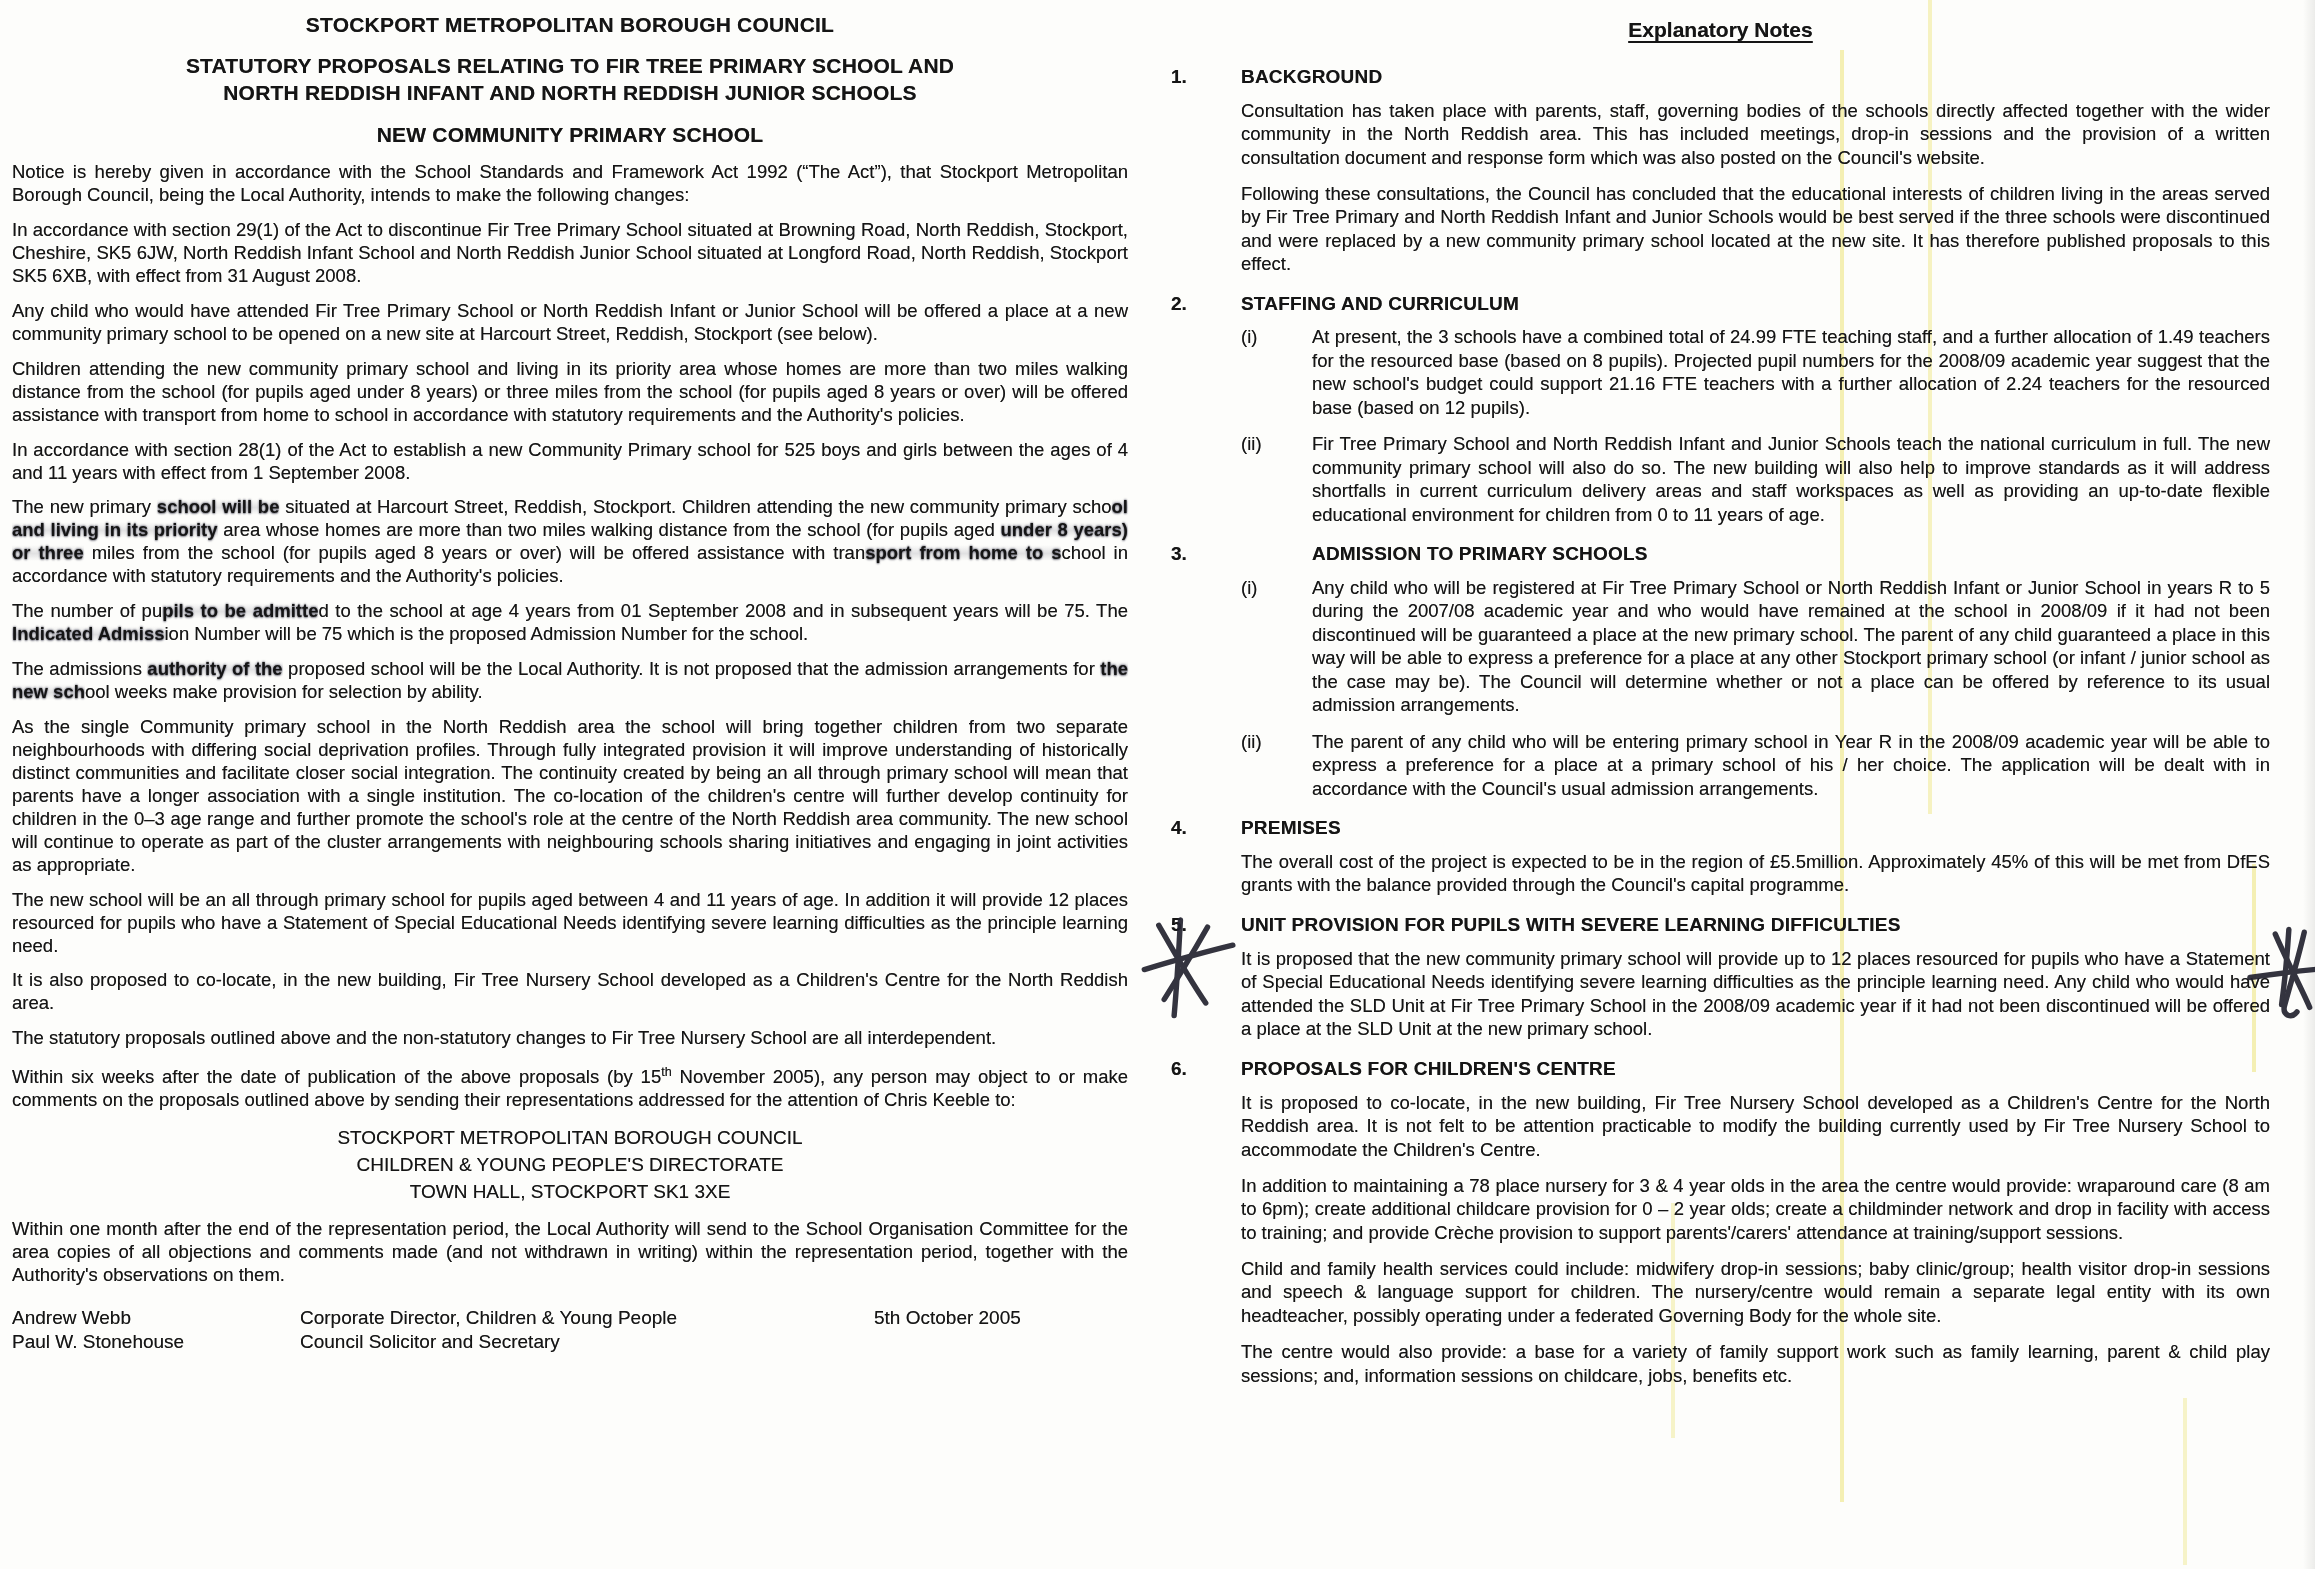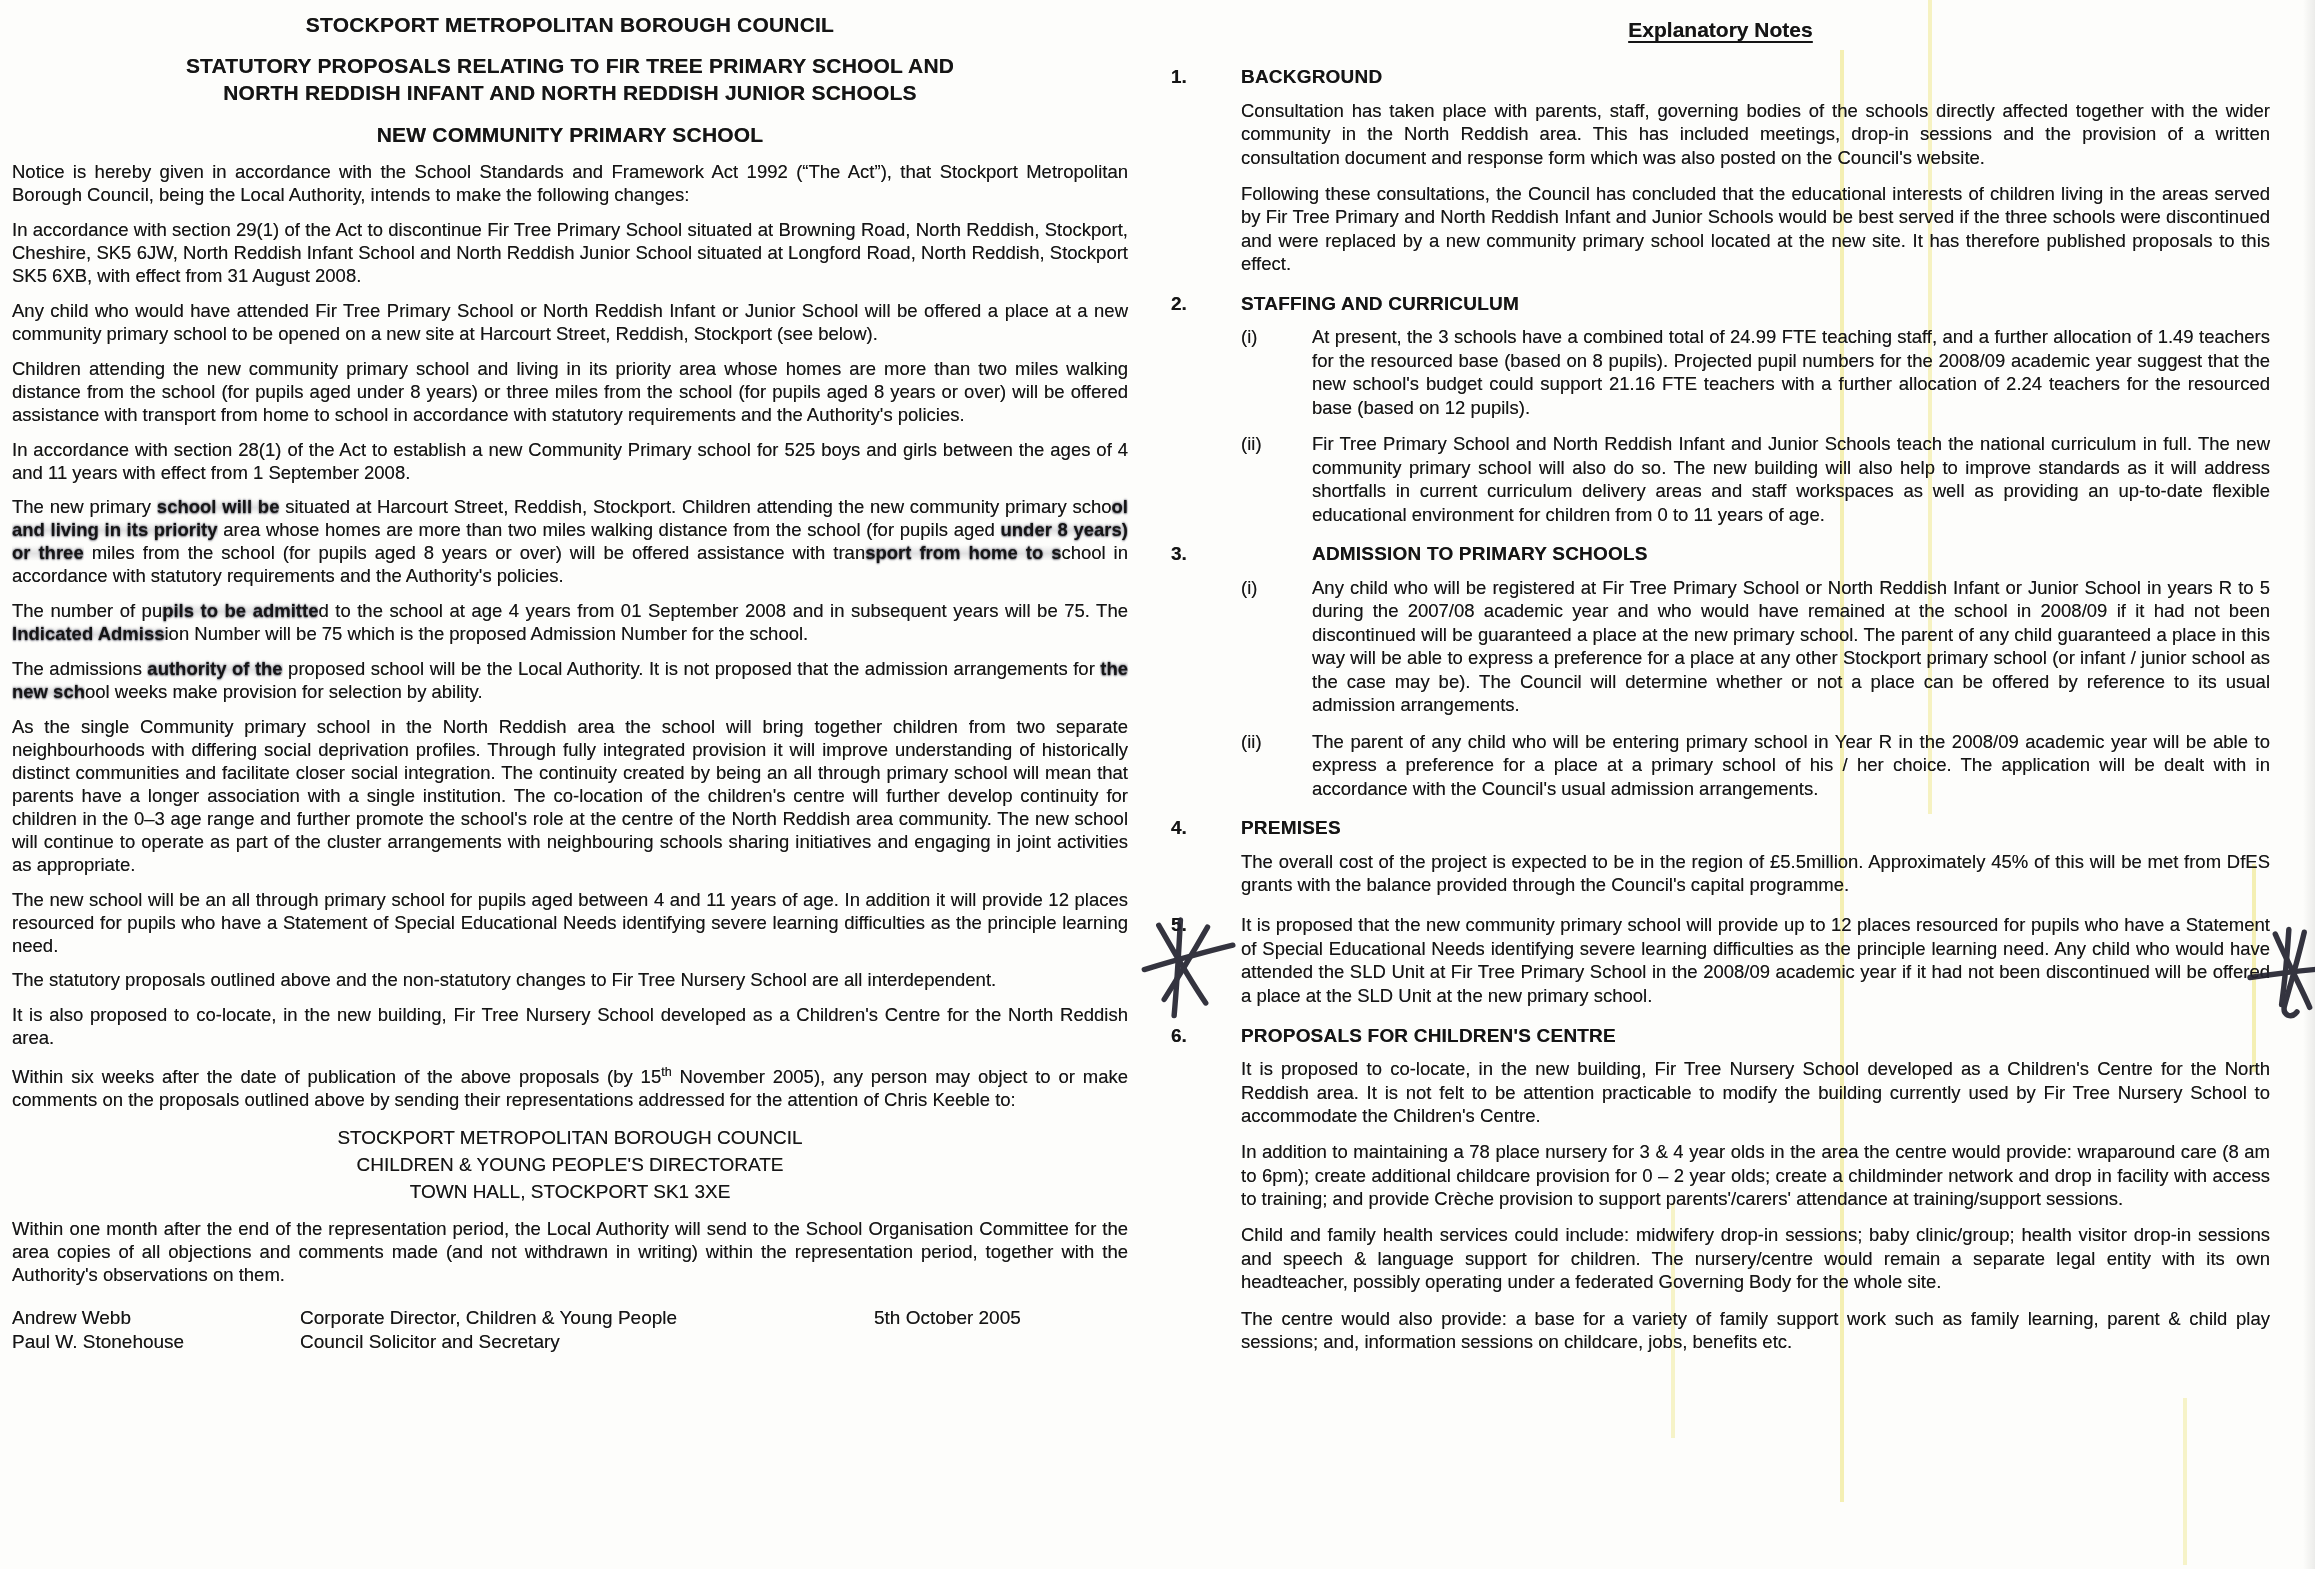--- a/index.html
+++ b/index.html
@@ -89,22 +89,22 @@
     <p>In accordance with section 28(1) of the Act to establish a new Community Primary school for 525 boys and girls between the ages of 4 and 11 years with effect from 1 September 2008.</p>
 
     <p><span>The new primary </span><span class="smudge">school will be</span><span> situated at Harcourt Street, Reddish, Stockport. Children attending the new community primary scho</span><span class="smudge">ol and living in its priority</span><span> area whose homes are more than two miles walking distance from the school (for pupils aged </span><span class="smudge">under 8 years) or three</span><span> miles from the school (for pupils aged 8 years or over) will be offered assistance with tran</span><span class="smudge">sport from home to s</span><span>chool in accordance with statutory requirements and the Authority's policies.</span></p>
 
     <p><span>The number of pu</span><span class="smudge">pils to be admitte</span><span>d to the school at age 4 years from 01 September 2008 and in subsequent years will be 75.  The </span><span class="smudge">Indicated Admiss</span><span>ion Number will be 75 which is the proposed Admission Number for the school.</span></p>
 
     <p><span>The admissions </span><span class="smudge">authority of the</span><span> proposed school will be the Local Authority. It is not proposed that the admission arrangements for </span><span class="smudge">the new sch</span><span>ool weeks make provision for selection by ability.</span></p>
 
     <p>As the single Community primary school in the North Reddish area the school will bring together children from two separate neighbourhoods with differing social deprivation profiles. Through fully integrated provision it will improve understanding of historically distinct communities and facilitate closer social integration. The continuity created by being an all through primary school will mean that parents have a longer association with a single institution. The co-location of the children's centre will further develop continuity for children in the 0–3 age range and further promote the school's role at the centre of the North Reddish area community. The new school will continue to operate as part of the cluster arrangements with neighbouring schools sharing initiatives and engaging in joint activities as appropriate.</p>
     <p>The new school will be an all through primary school for pupils aged between 4 and 11 years of age. In addition it will provide 12 places resourced for pupils who have a Statement of Special Educational Needs identifying severe learning difficulties as the principle learning need.</p>
+    <p>It is also proposed to co-locate, in the new building, Fir Tree Nursery School developed as a Children's Centre for the North Reddish area.</p>
     <p>The statutory proposals outlined above and the non-statutory changes to Fir Tree Nursery School are all interdependent.</p>
-    <p>It is also proposed to co-locate, in the new building, Fir Tree Nursery School developed as a Children's Centre for the North Reddish area.</p>
 
     <p><span>Within six weeks after the date of publication of the above proposals (by 15</span><sup>th</sup><span> November 2005), any person may object to or make comments on the proposals outlined above by sending their representations addressed for the attention of Chris Keeble to:</span></p>
 
     <div class="address">
       <div>STOCKPORT METROPOLITAN BOROUGH COUNCIL</div>
       <div>CHILDREN &amp; YOUNG PEOPLE'S DIRECTORATE</div>
       <div>TOWN HALL, STOCKPORT SK1 3XE</div>
     </div>
 
     <p>Within one month after the end of the representation period, the Local Authority will send to the School Organisation Committee for the area copies of all objections and comments made (and not withdrawn in writing) within the representation period, together with the Authority's observations on them.</p>
@@ -169,20 +169,21 @@
     <div class="num">4.</div>
     <div class="scontent">
       <div class="shead">PREMISES</div>
       <p>The overall cost of the project is expected to be in the region of £5.5million. Approximately 45% of this will be met from DfES grants with the balance provided through the Council's capital programme.</p>
     </div>
   </div>
 
   <div class="sec">
     <div class="num">5.</div>
     <div class="scontent">
+      <div class="shead">UNIT PROVISION FOR PUPILS WITH SEVERE LEARNING DIFFICULTIES</div>
       <p>It is proposed that the new community primary school will provide up to 12 places resourced for pupils who have a Statement of Special Educational Needs identifying severe learning difficulties as the principle learning need.  Any child who would have attended the SLD Unit at Fir Tree Primary School in the 2008/09 academic year if it had not been discontinued will be offered a place at the SLD Unit at the new primary school.</p>
     </div>
   </div>
 
   <div class="sec">
     <div class="num">6.</div>
     <div class="scontent">
       <div class="shead">PROPOSALS FOR CHILDREN'S CENTRE</div>
       <p>It is proposed to co-locate, in the new building, Fir Tree Nursery School developed as a Children's Centre for the North Reddish area.  It is not felt to be attention practicable to modify the building currently used by Fir Tree Nursery School to accommodate the Children's Centre.</p>
       <p>In addition to maintaining a 78 place nursery for 3 &amp; 4 year olds in the area the centre would provide: wraparound care (8 am to 6pm); create additional childcare provision for 0 – 2 year olds; create a childminder network and drop in facility with access to training; and provide Crèche provision to support parents'/carers' attendance at training/support sessions.</p>

